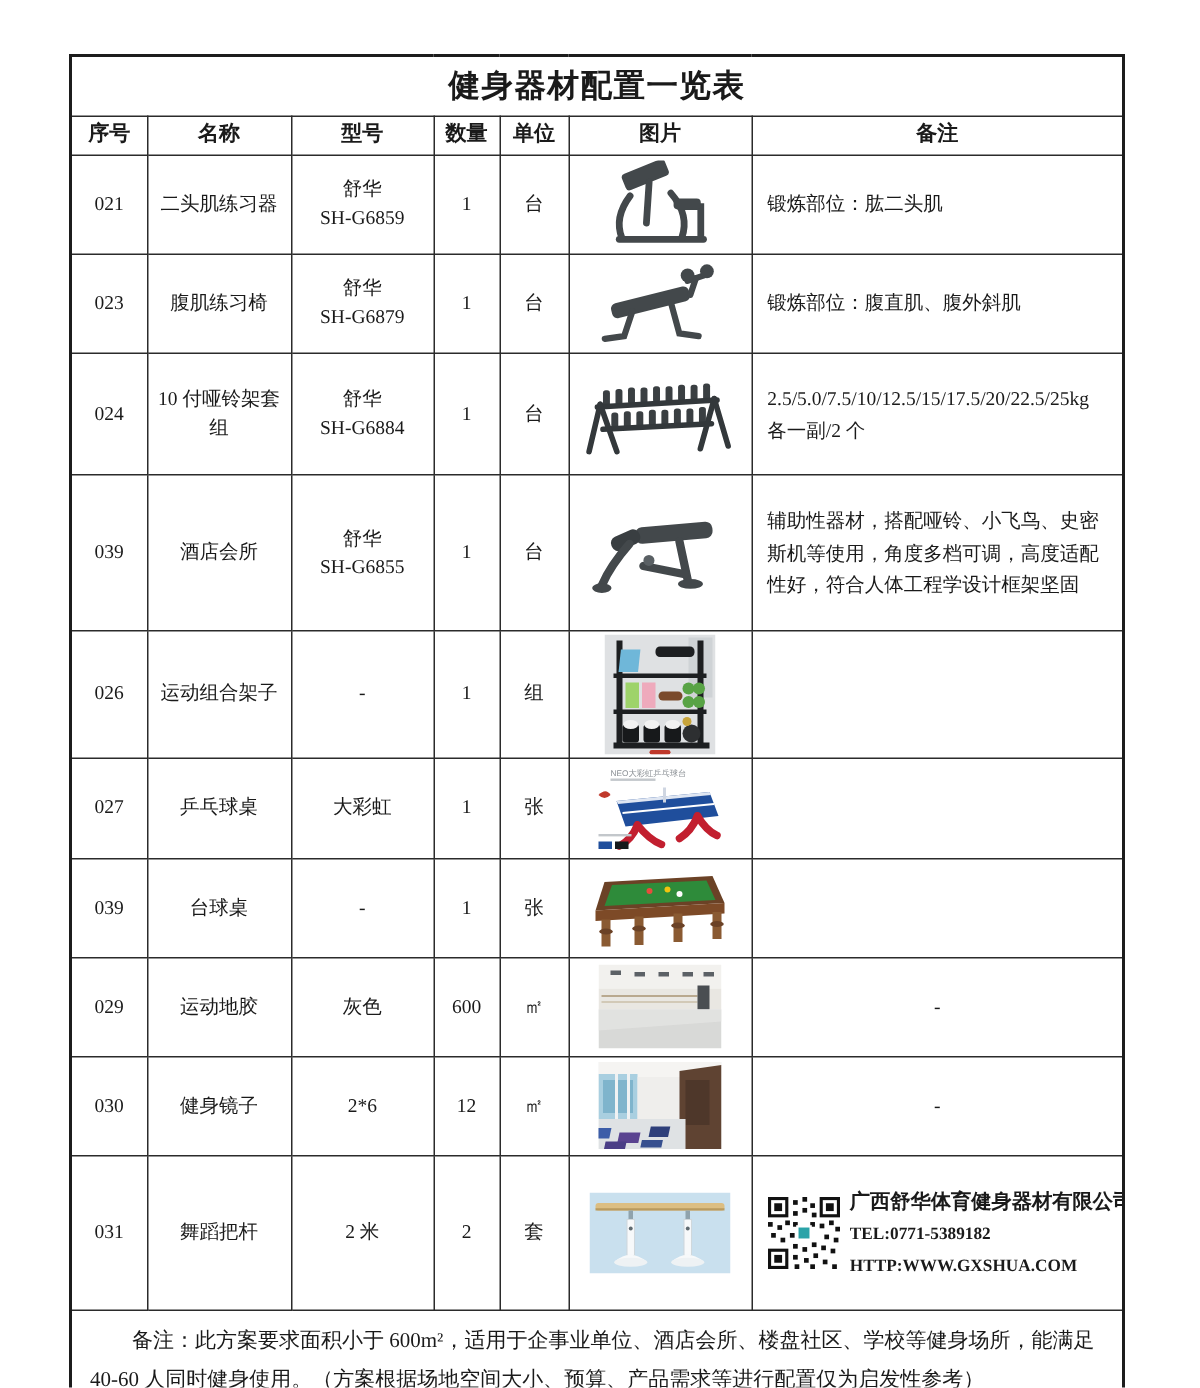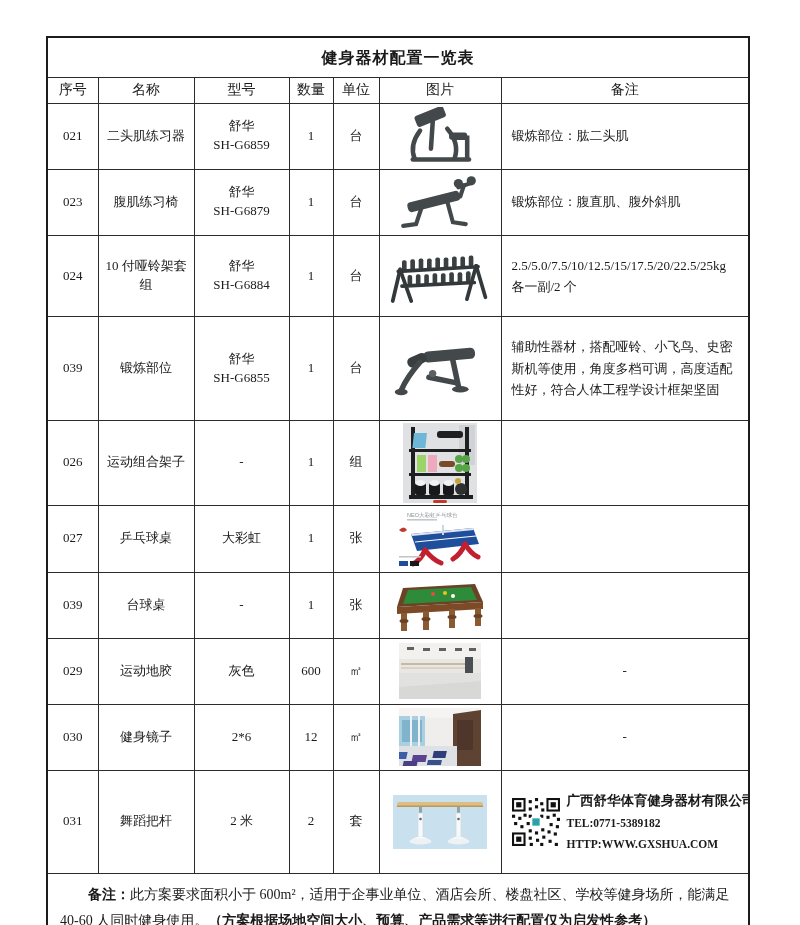--- a/index.html
+++ b/index.html
@@ -5,43 +5,43 @@
   html,body{margin:0;padding:0;}
   body{
     width:800px;height:925px;background:#ffffff;position:relative;
     font-family:"Liberation Serif","DejaVu Serif",serif;color:#1a1a1a;
   }
   .sheet{position:absolute;left:46px;top:36px;width:702px;}
   table{border-collapse:collapse;width:702px;table-layout:fixed;
         border:2px solid #1c1c1c;}
   th,td{border:1px solid #2b2b2b;padding:0;vertical-align:middle;
         text-align:center;font-size:13px;line-height:1.45;overflow:hidden;}
-  .title-cell{font-size:16px;font-weight:bold;letter-spacing:1px;}
+  .title-cell{font-size:21px;font-weight:bold;letter-spacing:1px;}
   .h-title{height:40px}
   .h-head{height:26px}
-  .h-head th{font-size:14px;font-weight:normal;}
+  .h-head th{font-size:14px;font-weight:bold;}
   .h-a{height:66px}
   .h-b{height:72px}
   .h-c{height:84px}
   .h-f{height:62px}
   .c-model{white-space:pre-line;}
   .c-name{padding:0 5px;}
   .c-remark{text-align:left;padding:19px 10px;font-size:13px;line-height:1.65;}
   .c-remark.center{text-align:center;}
   .c-img{padding:2px;}
   .c-img svg{display:block;margin:0 auto;}
   .company{display:flex;align-items:center;gap:7px;
            font-family:"Liberation Sans","DejaVu Sans",sans-serif;}
   .company .qr{flex:0 0 auto;}
   .company-lines{text-align:left;}
   .company-name{font-size:13.5px;font-weight:bold;white-space:nowrap;}
   .company-tel,.company-web{font-size:11.5px;font-weight:bold;margin-top:2px;font-family:Liberation Serif, serif;}
   .footnote{text-align:left;padding:8px 12px;font-size:14px;line-height:1.85;}
   .footnote .inner{text-indent:2em;}
-  .b{font-weight:bold;margin-top:26px;}
+  .b{font-weight:normal;margin-top:26px;}
 </style>
 </head>
 <body>
 
 <div class="sheet">
 <table>
   <colgroup>
     <col style="width:51px">
         <col style="width:96px">
         <col style="width:95px">
@@ -149,21 +149,21 @@
           <path d="M94 20 L84 56"></path>
           <path d="M94 20 L104 54"></path>
         </g>
       </svg>
     </td>
     <td class="c-remark">2.5/5.0/7.5/10/12.5/15/17.5/20/22.5/25kg 各一副/2 个</td>
   </tr>
 
   <tr class="h-b">
     <td>039</td>
-    <td class="c-name">锻炼部位</td>
+    <td class="c-name">酒店会所</td>
     <td class="c-model">舒华
 SH-G6855</td>
     <td>1</td>
     <td>台</td>
     <td class="c-img">
       <svg width="96" height="54" viewBox="0 0 104 58">
         <rect x="34" y="8" width="56" height="12" rx="5" fill="#43484b" transform="rotate(-5 62 14)"></rect>
         <rect x="16" y="14" width="22" height="11" rx="5" fill="#393e41" transform="rotate(-24 27 19)"></rect>
         <g stroke="#43484b" stroke-width="6" fill="none" stroke-linecap="round">
           <path d="M30 22 Q16 38 10 52"></path>

